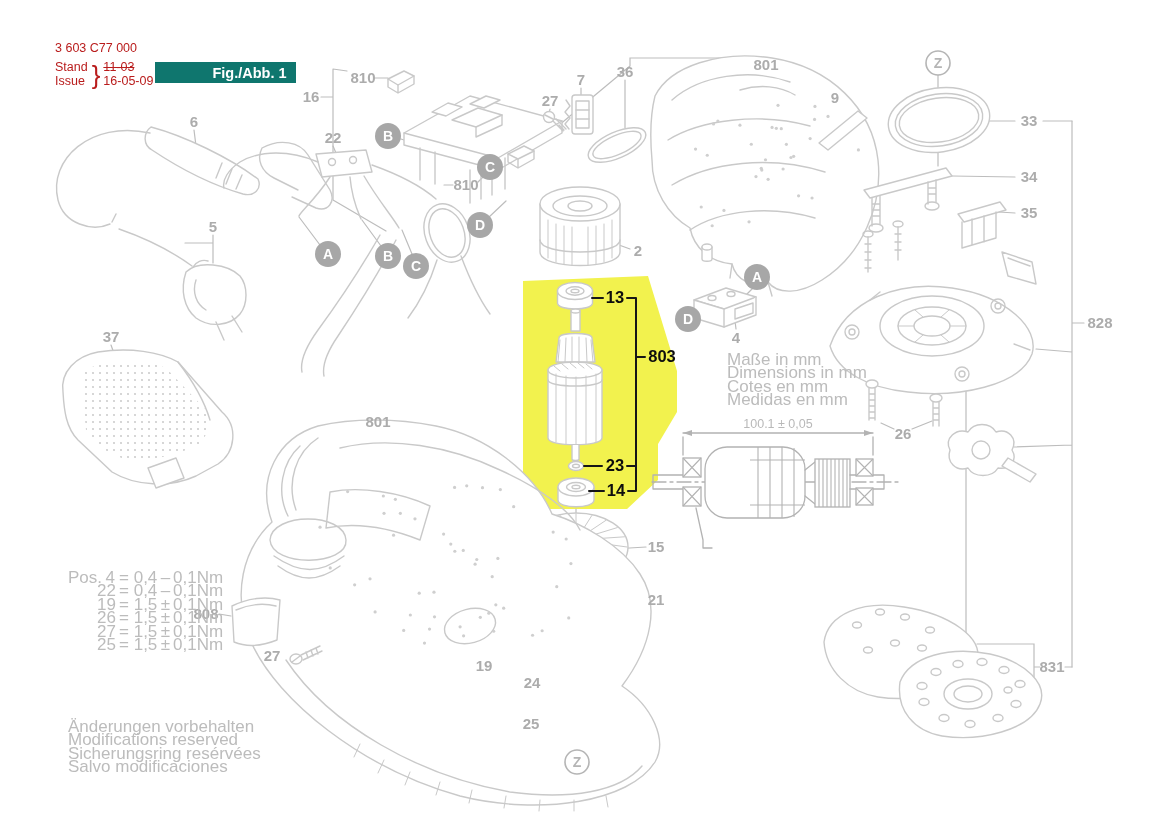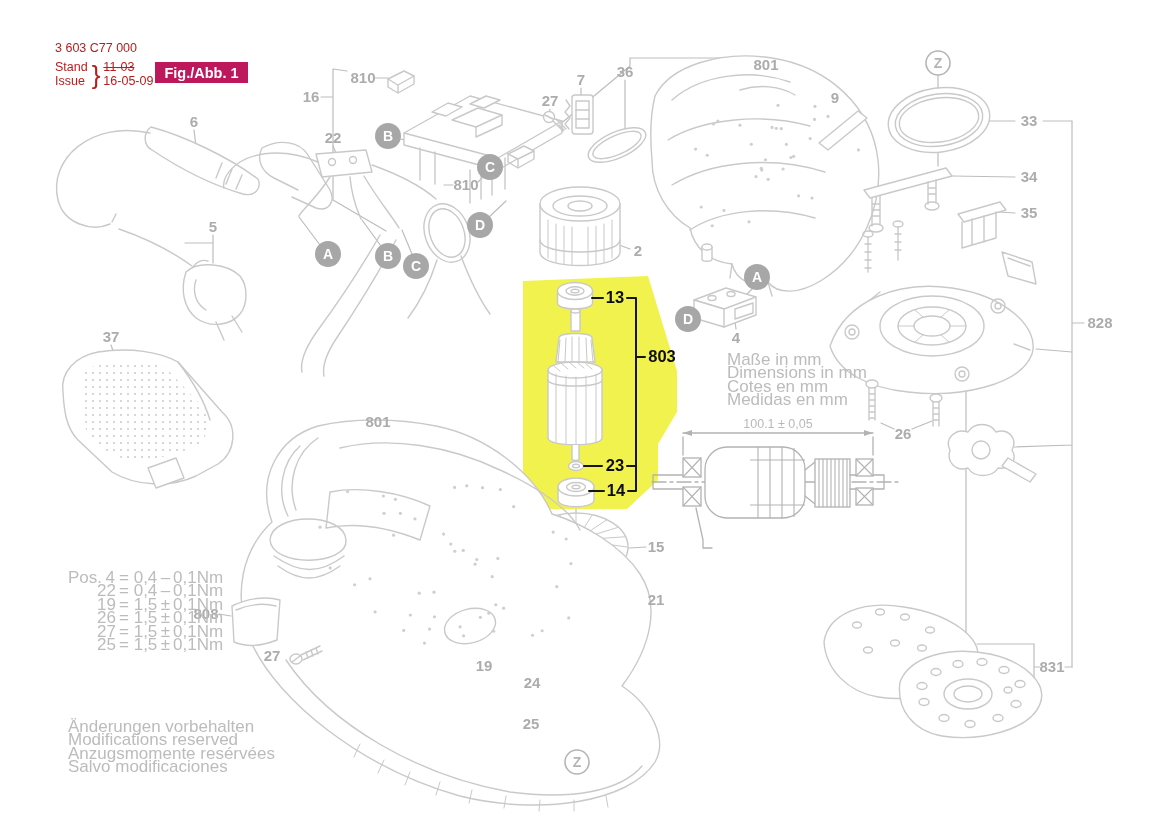--- a/index.html
+++ b/index.html
@@ -568,21 +568,21 @@
       <div>Issue</div>
     </div>
     <div class="rev-brace">}</div>
     <div class="rev-values">
       <div class="struck">11-03</div>
       <div>16-05-09</div>
     </div>
   </div>
 </div>
 
-<div class="fig-box" style="background: #be185d; color: rgb(255, 255, 255);">Fig./Abb. 1</div>
+<div class="fig-box" style="background: #0f766e; color: rgb(255, 255, 255); padding-left: 48px;">Fig./Abb. 1</div>
 
 <div class="note" style="left:727px;top:353px;">
       <div>Maße in mm</div>
       <div>Dimensions in mm</div>
       <div>Cotes en mm</div>
       <div>Medidas en mm</div>
     </div>
 
 
 <div class="note" style="left:68px;top:571px;">
@@ -634,17 +634,17 @@
           <span class="t-val">1,5</span>
           <span class="t-sign">±</span>
           <span class="t-tol">0,1Nm</span>
         </div>
       </div>
 </div>
 
 <div class="note" style="left:68px;top:720px;">
       <div>Änderungen vorbehalten</div>
       <div>Modifications reserved</div>
-      <div>Anzugsmomente resérvées</div>
+      <div>Sicherungsring resérvées</div>
       <div>Salvo modificaciones</div>
     </div>
 
 </div>
 
 </body></html>

